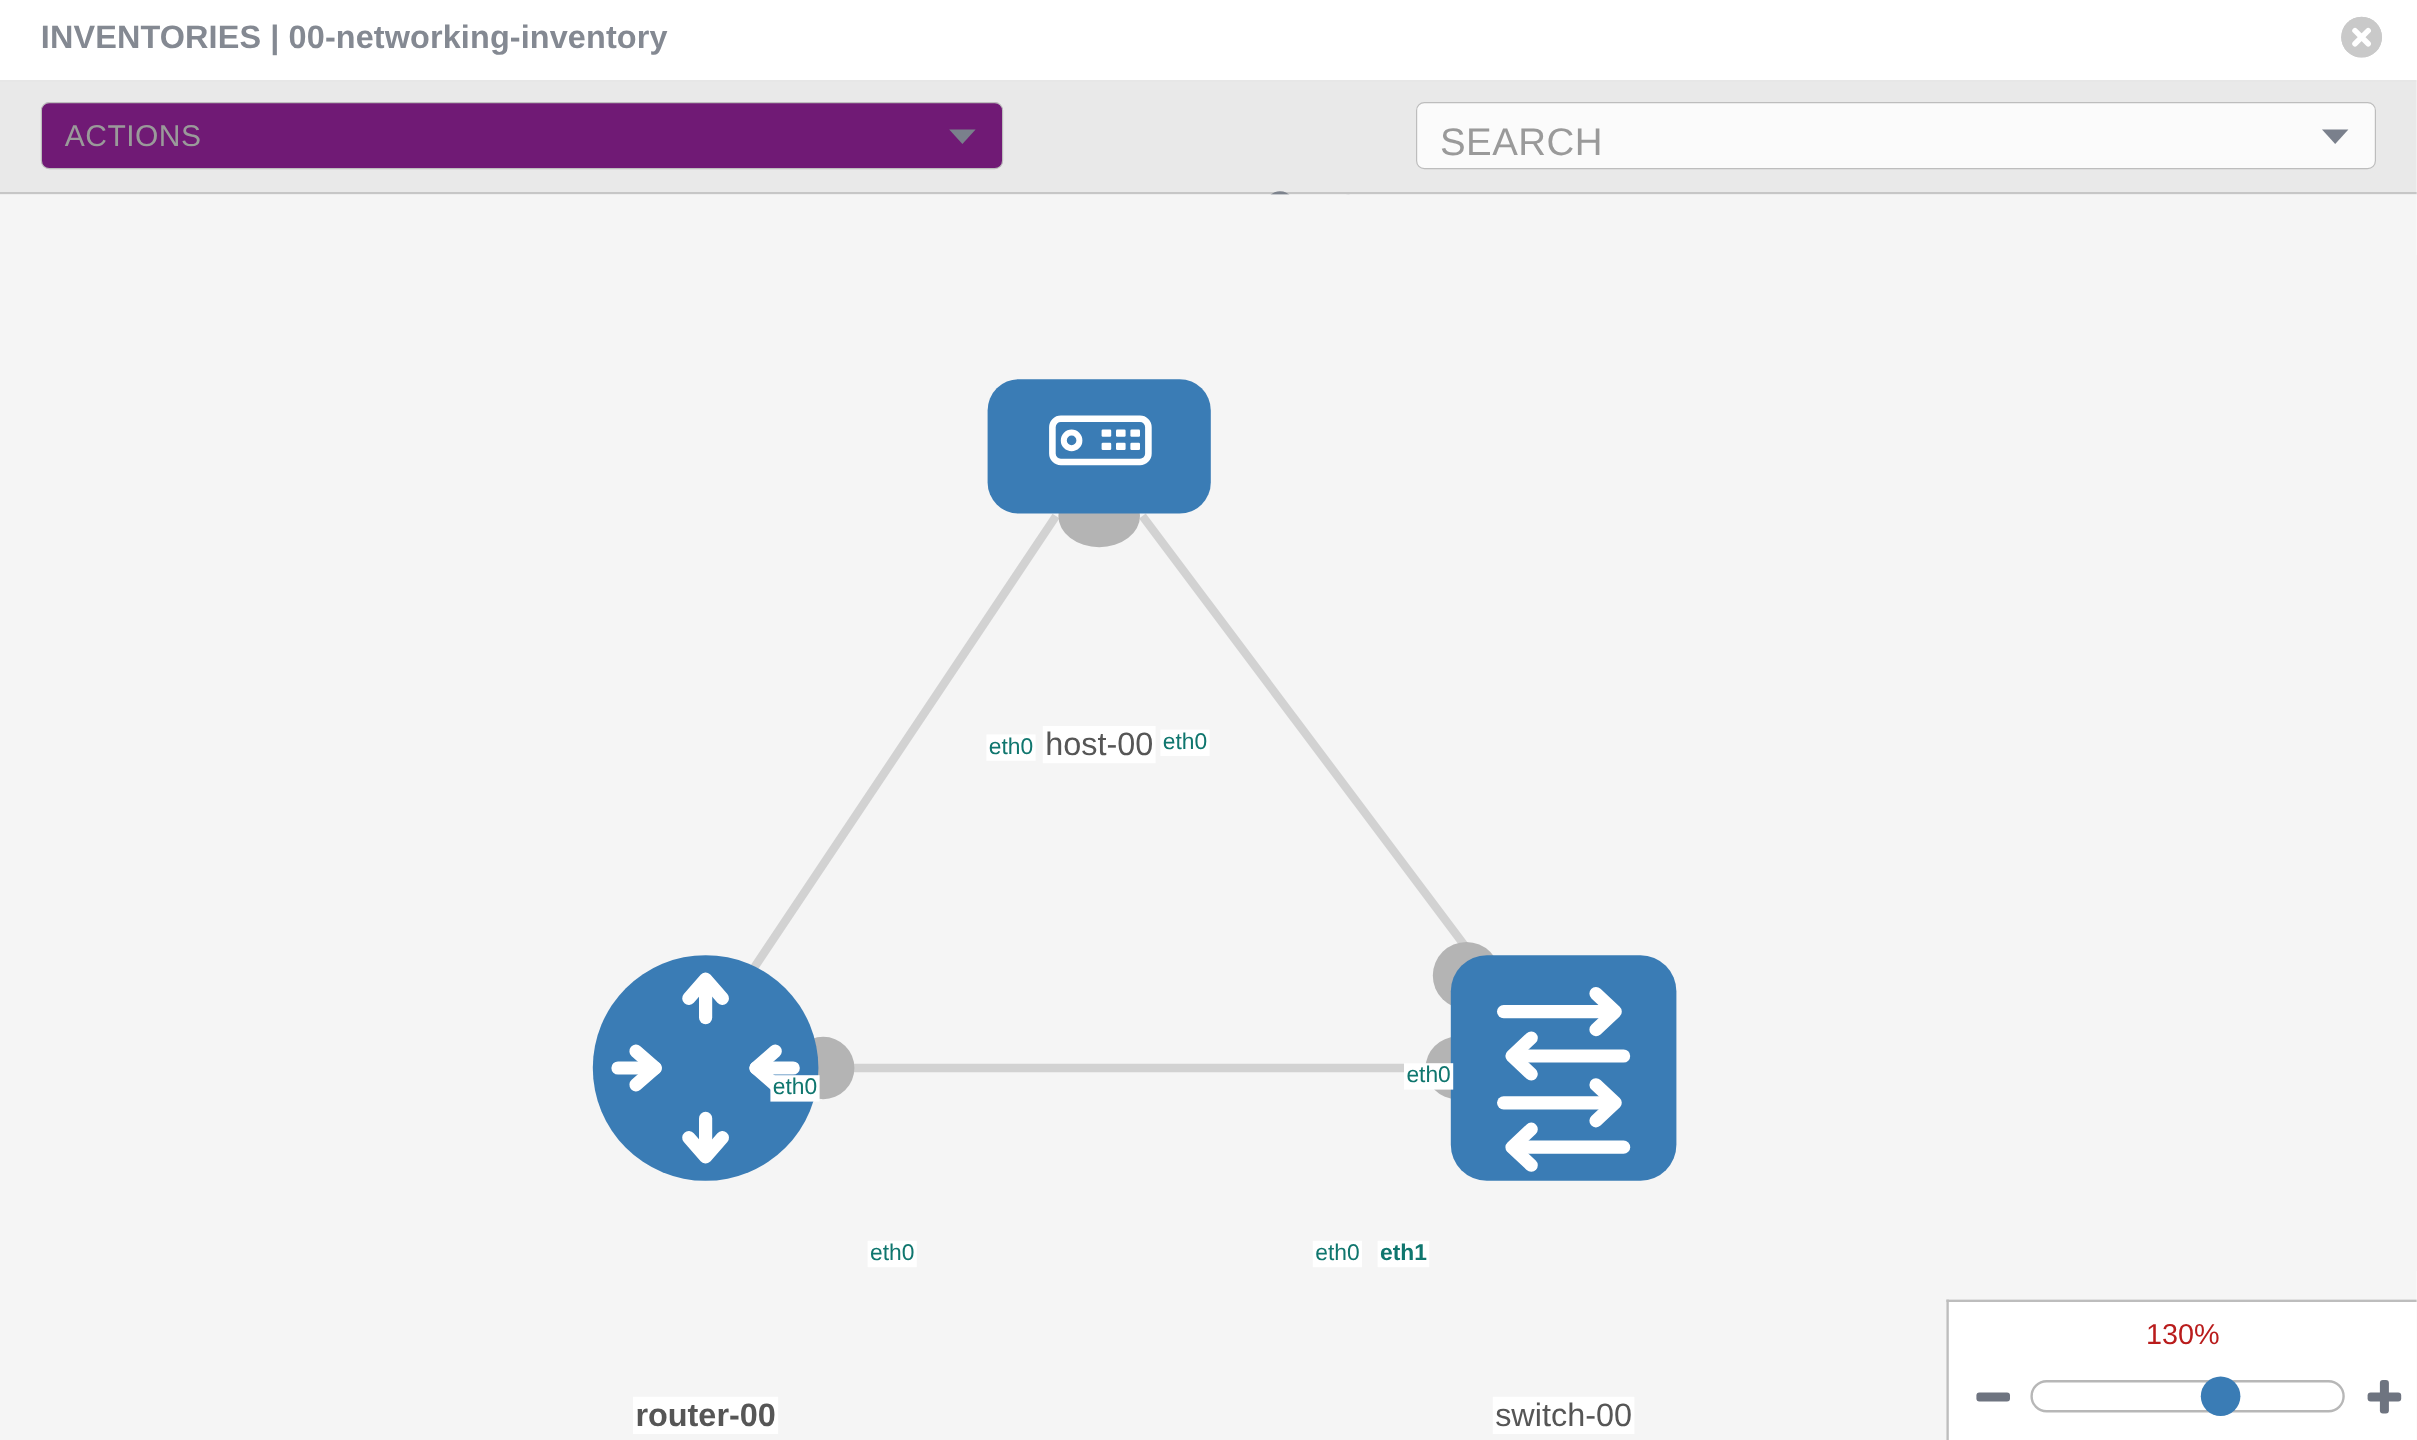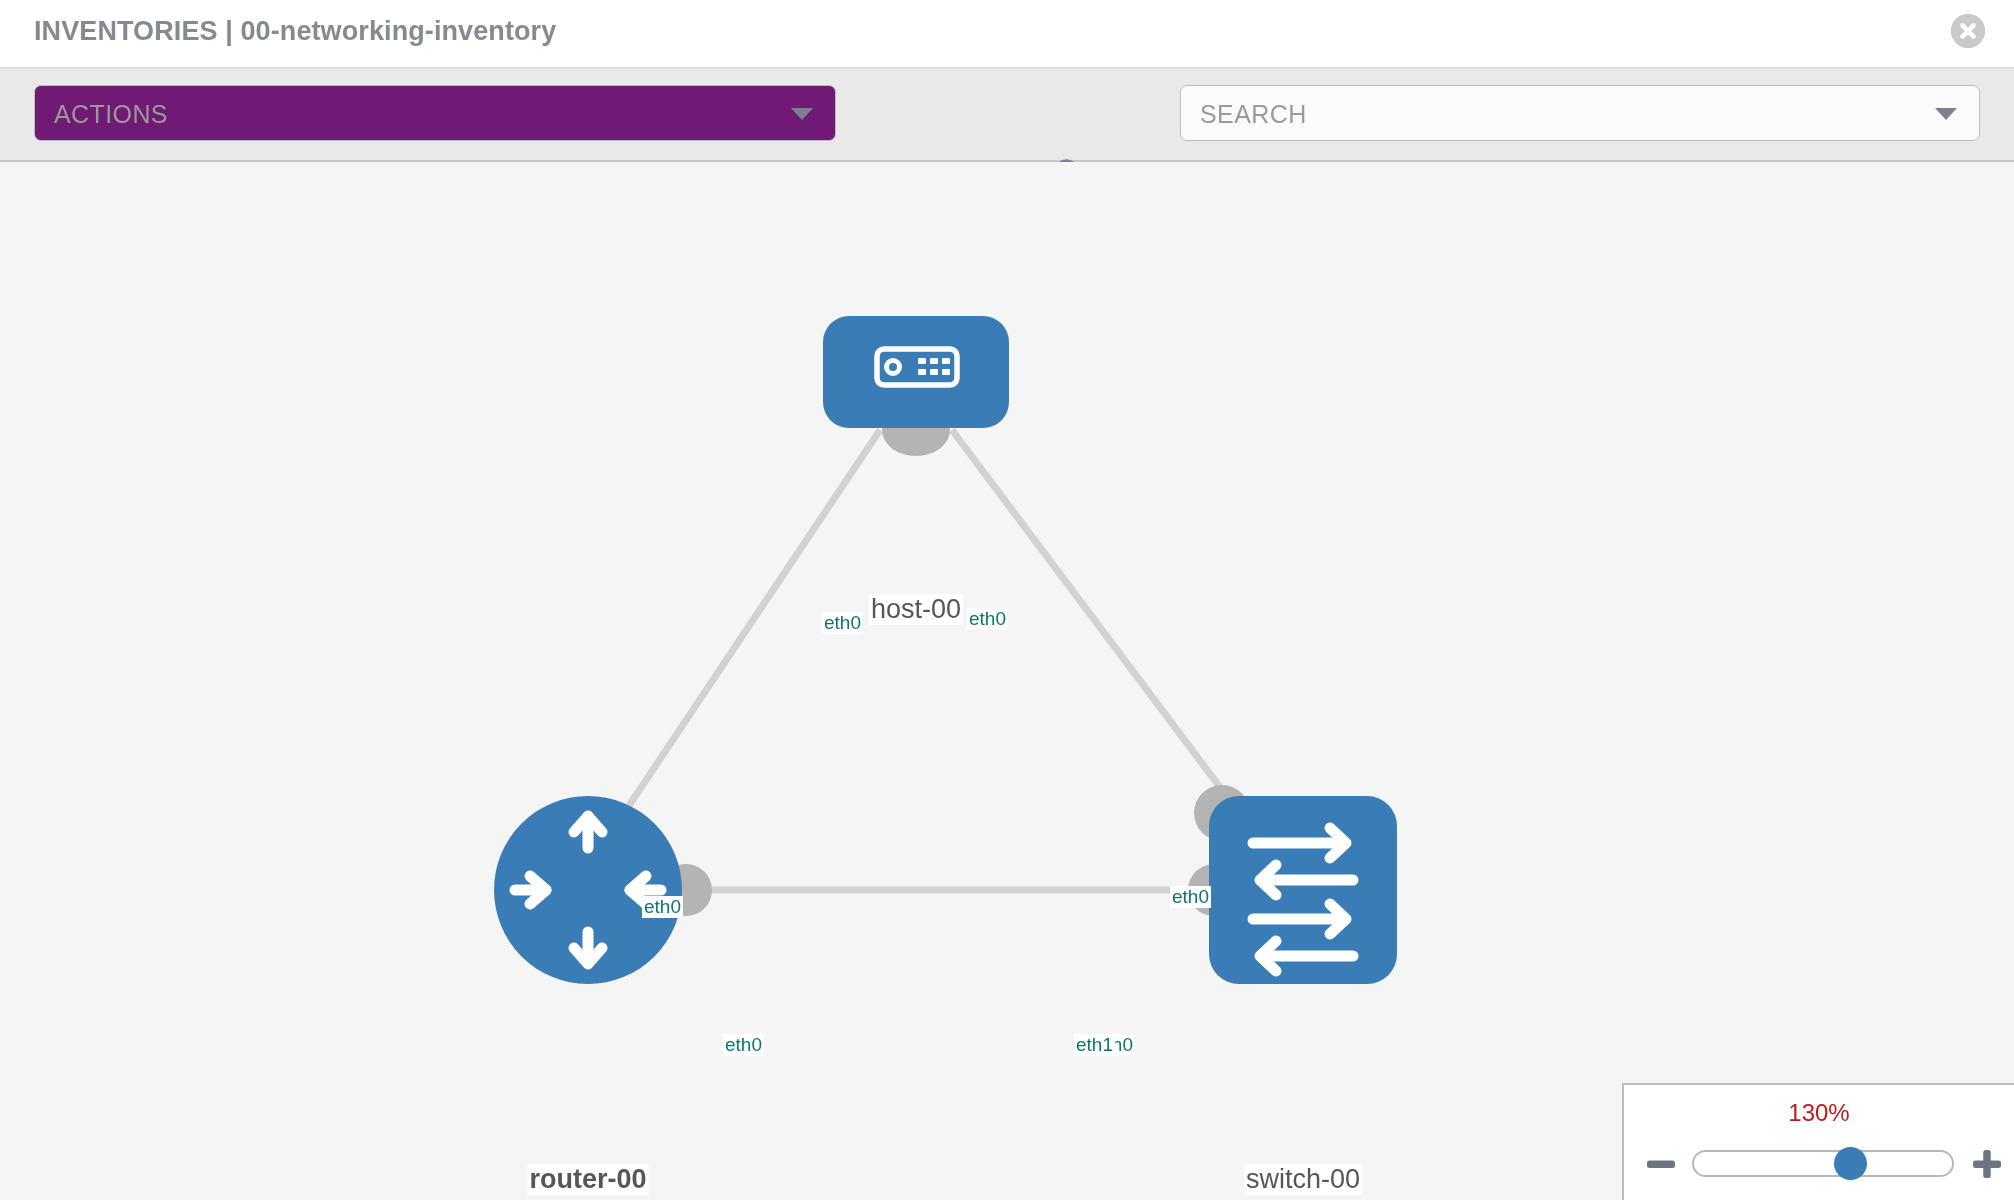--- a/index.html
+++ b/index.html
@@ -92,21 +92,21 @@
     left: 1180px; top: 17px;
     width: 800px; height: 56px;
     background: #fbfbfb;
     border: 1px solid #bdbdbd;
     border-radius: 7px;
     cursor: text;
   }
   .search-select .label {
     position: absolute;
     left: 19px; top: 14px;
-    font-size: 25px;
+    font-size: 32px;
     color: #9a9a9a;
     letter-spacing: 0.4px;
   }
 
   
   .canvas {
     position: absolute;
     left: 0; top: 162px;
     width: 2014px; height: 1038px;
     background: #f5f5f5;
@@ -295,31 +295,31 @@
 
           <path d="M1253 757 H1345"></path>
           <path d="M1330 742 L1346 757 L1330 772"></path>
 
           <path d="M1353 794 H1261"></path>
           <path d="M1276 779 L1260 794 L1276 809"></path>
         </g>
       </g>
     </svg>
 
-    <div class="node-label" style="left:916px; top:432px;">host-00</div>
+    <div class="node-label" style="left:916px; top:443px;">host-00</div>
     <div class="node-label" style="left:588px; top:1002px;font-weight:bold;">router-00</div>
     <div class="node-label" style="left:1303px; top:1002px;">switch-00</div>
 
     <div class="port-label" style="left:822px; top:450px;">eth0</div>
     <div class="port-label" style="left:967px; top:446px;">eth0</div>
     <div class="port-label" style="left:642px; top:734px;">eth0</div>
     <div class="port-label" style="left:1170px; top:724px;">eth0</div>
     <div class="port-label" style="left:723px; top:872px;">eth0</div>
     <div class="port-label" style="left:1094px; top:872px;">eth0</div>
-    <div class="port-label" style="left:1074px; top:872px;">eth1</div>
+    <div class="port-label" style="left:1148px; top:872px;font-weight:bold;">eth1</div>
   </div>
 
   <div class="zoom-panel">
     <div class="zoom-value">130%</div>
 
     <div class="zoom-row">
       <div class="zoom-minus">
         <svg width="38" height="38" viewBox="0 0 38 38">
           <rect x="5" y="15.5" width="28" height="7.5" rx="2.5" fill="#6e7480"></rect>
         </svg>

